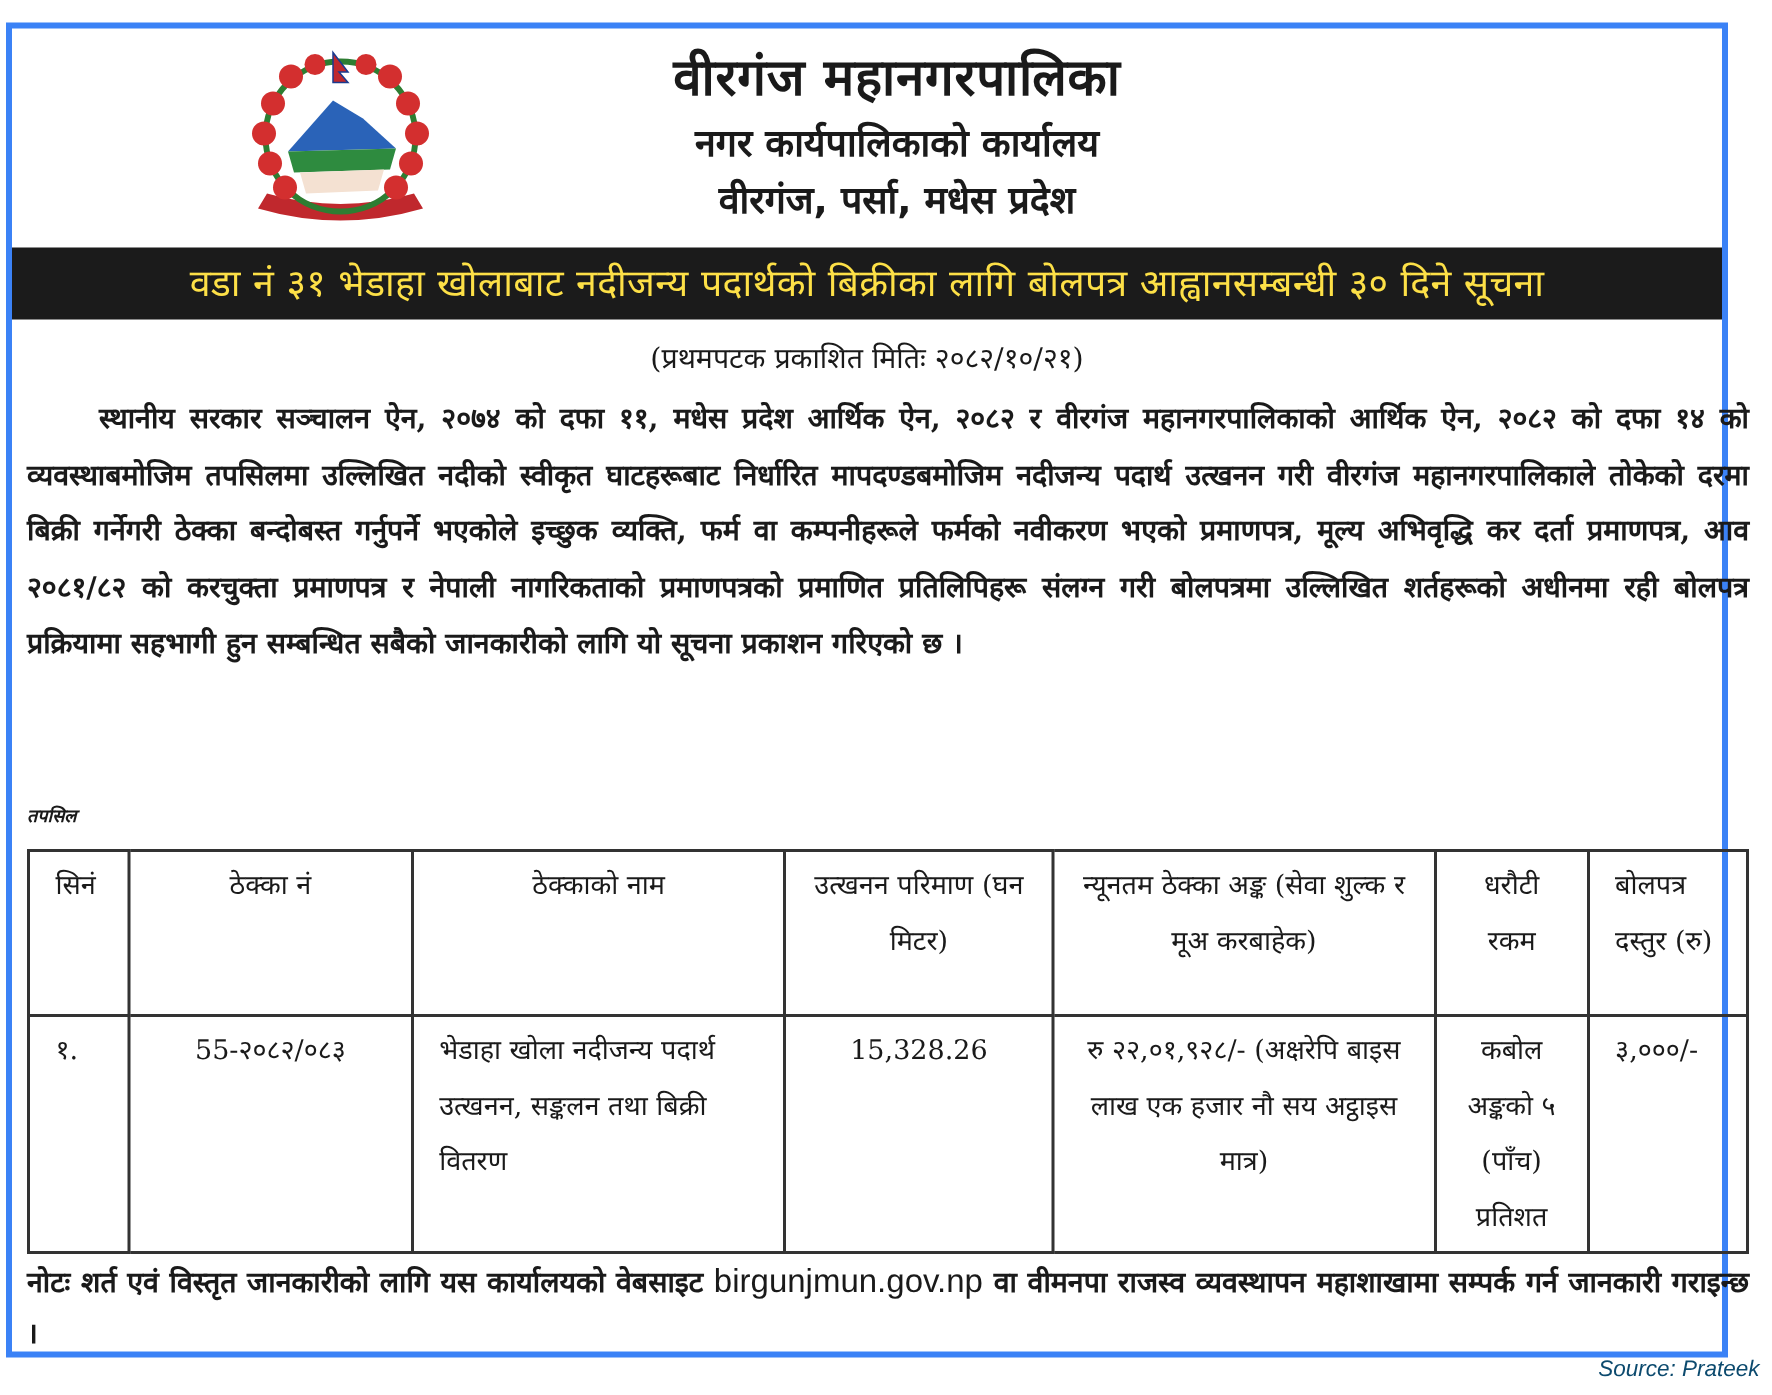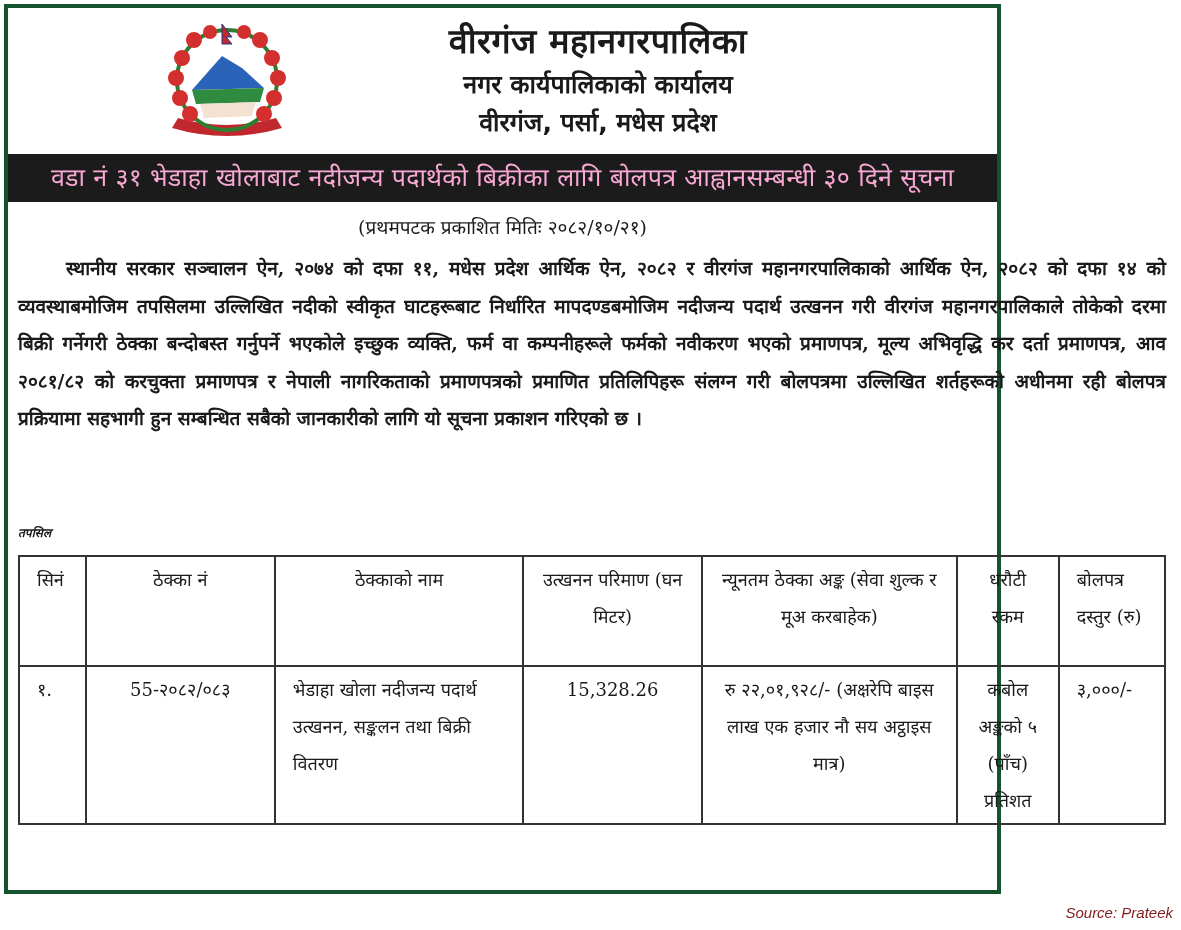--- a/index.html
+++ b/index.html
@@ -1,31 +1,31 @@
 <!DOCTYPE html>
 <html><head>
 <meta charset="utf-8">
 <style>
   html, body { margin: 0; padding: 0; }
   body {
     width: 1181px; height: 930px; background: #ffffff; position: relative; overflow: hidden;
     font-family: "DejaVu Sans", sans-serif; color: #1a1a1a;
   }
   .frame {
-    position: absolute; left: 4px; top: 4px; width: 997px; height: 890px;
-    border: 4px solid #14532d; box-sizing: border-box; background: #fff;
+    position: absolute; left: 4px; top: 15px; width: 1148px; height: 890px;
+    border: 4px solid #3b82f6; box-sizing: border-box; background: #fff;
   }
   .header { position: absolute; left: 0; top: 0; width: 100%; height: 146px; }
   .emblem { position: absolute; left: 144px; top: 10px; width: 150px; height: 126px; }
   .titles { position: absolute; left: 330px; top: 8px; width: 520px; text-align: center; }
   .t1 { font-size: 34px; font-weight: bold; line-height: 50px; letter-spacing: 0.5px; }
   .t2 { font-size: 25px; font-weight: bold; line-height: 38px; }
   .t3 { font-size: 25px; font-weight: bold; line-height: 38px; }
   .banner {
-    position: absolute; left: 0; top: 146px; width: 100%; height: 48px; background: #1b1b1b; color: #f9a8d4;
+    position: absolute; left: 0; top: 146px; width: 100%; height: 48px; background: #1b1b1b; color: #fde047;
     font-family: "DejaVu Serif", serif; font-size: 25px; line-height: 48px; text-align: center;
     white-space: nowrap; letter-spacing: 0.2px;
   }
   .date { position: absolute; left: 0; top: 206px; width: 100%; text-align: center;
     font-family: "DejaVu Serif", serif; font-size: 19px; }
   .para {
     position: absolute; left: 10px; top: 242px; width: 1148px;
     font-family: "DejaVu Serif", serif; font-size: 19px; line-height: 37.5px; text-align: justify;
     text-indent: 48px; font-weight: bold;
   }
@@ -43,21 +43,21 @@
   .c4 { width: 168px; }
   .c5 { width: 240px; }
   .c6 { width: 96px; }
   .c7 { width: 100px; text-align: left !important; }
   .center { text-align: center; }
   .note {
     position: absolute; left: 10px; top: 818px; width: 1148px;
     font-family: "DejaVu Serif", serif; font-size: 19px; line-height: 34px; text-align: justify; font-weight: bold;
   }
   .note .url { font-family: "Liberation Sans", sans-serif; font-weight: normal; font-size: 22px; }
-  .source { position: absolute; right: 8px; top: 904px; font-family: "Liberation Sans", sans-serif; font-style: italic; font-size: 15px; color: #7f1d1d; }
+  .source { position: absolute; right: 8px; top: 904px; font-family: "Liberation Sans", sans-serif; font-style: italic; font-size: 15px; color: #0c4a6e; }
   .watermark {
     position: absolute; left: 300px; top: 280px; font-family: "Liberation Sans", sans-serif; font-size: 110px; font-weight: bold;
     color: rgba(120,150,210,0.12); transform: rotate(-55deg); pointer-events: none;
   }
 </style>
 </head>
 <body>
 
 <div class="watermark">Suchana</div>
 
@@ -120,15 +120,20 @@
         <td class="c2 center">55-२०८२/०८३</td>
         <td class="c3">भेडाहा खोला नदीजन्य पदार्थ उत्खनन, सङ्कलन तथा बिक्री वितरण</td>
         <td class="c4 center">15,328.26</td>
         <td class="c5 center">रु २२,०१,९२८/- (अक्षरेपि बाइस लाख एक हजार नौ सय अट्ठाइस मात्र)</td>
         <td class="c6 center">कबोल अङ्कको ५ (पाँच) प्रतिशत</td>
         <td class="c7">३,०००/-</td>
       </tr>
     </tbody>
   </table>
 
+  <div class="note">
+    <span>नोटः शर्त एवं विस्तृत जानकारीको लागि यस कार्यालयको वेबसाइट</span>
+    <span class="url">birgunjmun.gov.np</span>
+    <span>वा वीमनपा राजस्व व्यवस्थापन महाशाखामा सम्पर्क गर्न जानकारी गराइन्छ ।</span>
+  </div>
 </div>
 
 <div class="source">Source: Prateek</div>
 
 </body></html>

